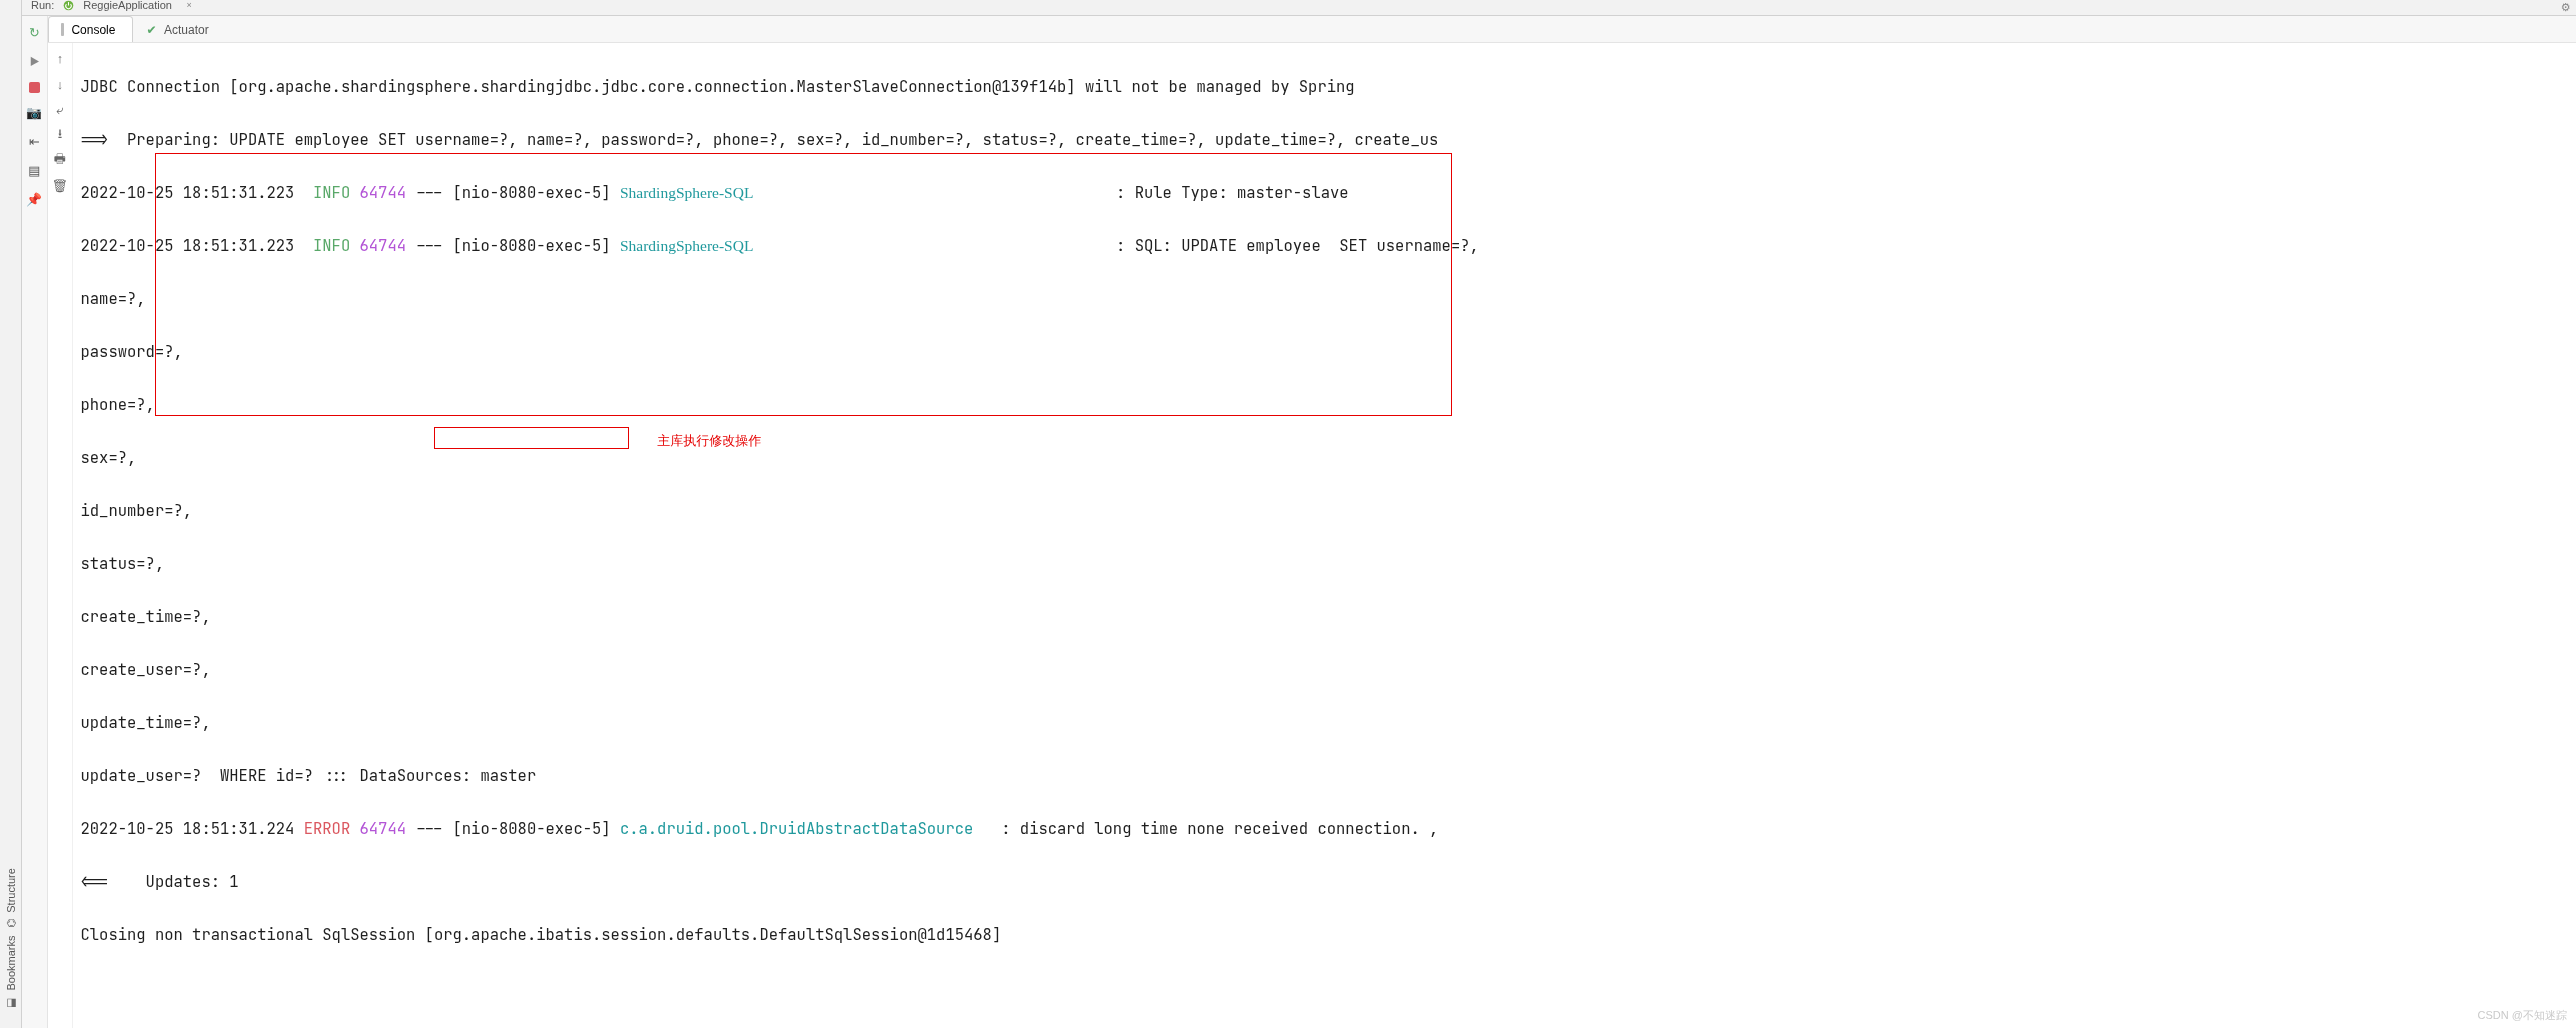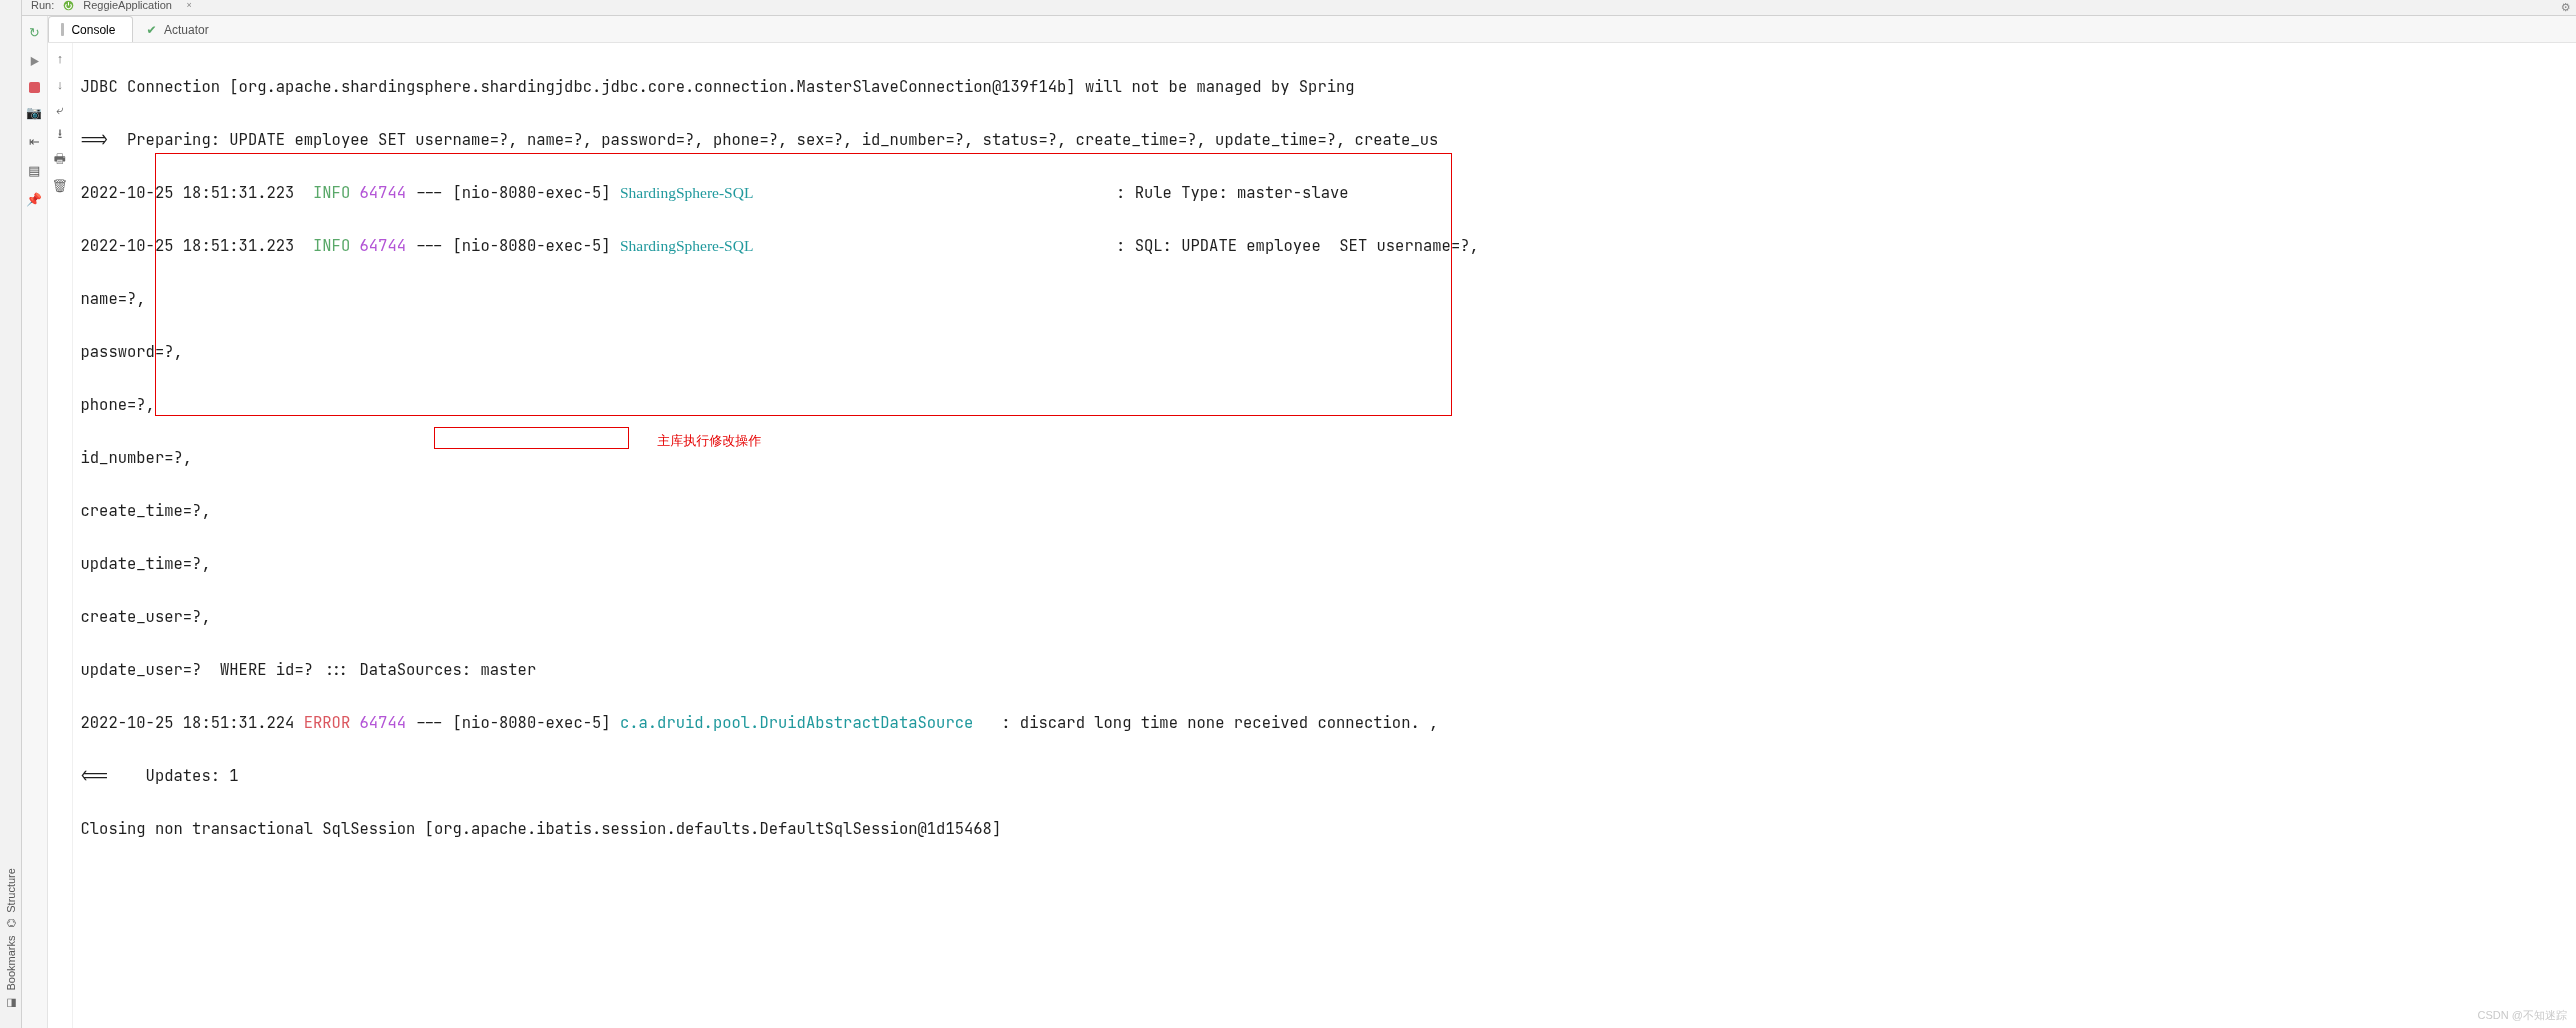--- a/index.html
+++ b/index.html
@@ -240,24 +240,26 @@
         </div>
 
         <div class="console">
 <div class="log-line"><span>JDBC Connection [org.apache.shardingsphere.shardingjdbc.jdbc.core.connection.MasterSlaveConnection@139f14b] will not be managed by Spring</span></div>
 <div class="log-line"><span>==&gt;  Preparing: UPDATE employee SET username=?, name=?, password=?, phone=?, sex=?, id_number=?, status=?, create_time=?, update_time=?, create_us</span></div>
 <div class="log-line"><span>2022-10-25 18:51:31.223  </span><span class="lvl-info">INFO</span><span class="pid"> 64744</span><span> --- [nio-8080-exec-5] </span><span class="logger-sharding">ShardingSphere-SQL</span><span>                                       : </span><span>Rule Type: master-slave</span></div>
 <div class="log-line"><span>2022-10-25 18:51:31.223  </span><span class="lvl-info">INFO</span><span class="pid"> 64744</span><span> --- [nio-8080-exec-5] </span><span class="logger-sharding">ShardingSphere-SQL</span><span>                                       : </span><span>SQL: UPDATE employee  SET username=?,</span></div>
 <div class="log-line"><span>name=?,</span></div>
 <div class="log-line"><span>password=?,</span></div>
 <div class="log-line"><span>phone=?,</span></div>
+<div class="log-line"><span>sex=?,</span></div>
 <div class="log-line"><span>id_number=?,</span></div>
+<div class="log-line"><span>status=?,</span></div>
 <div class="log-line"><span>create_time=?,</span></div>
+<div class="log-line"><span>create_user=?,</span></div>
 <div class="log-line"><span>update_time=?,</span></div>
-<div class="log-line"><span>create_user=?,</span></div>
 <div class="log-line"><span>update_user=?  WHERE id=? ::: </span><span>DataSources: master</span></div>
 <div class="log-line"><span>2022-10-25 18:51:31.224 </span><span class="lvl-error">ERROR</span><span class="pid"> 64744</span><span> --- [nio-8080-exec-5] </span><span class="logger-druid">c.a.druid.pool.DruidAbstractDataSource</span><span>   : </span><span>discard long time none received connection. ,</span></div>
 <div class="log-line"><span>&lt;==    Updates: 1</span></div>
 <div class="log-line"><span>Closing non transactional SqlSession [org.apache.ibatis.session.defaults.DefaultSqlSession@1d15468]</span></div>
 <div class="log-line"></div>
 
 
           <div class="hl-box hl-big"></div>
           <div class="hl-box hl-small"></div>
           <div class="annot">主库执行修改操作</div>

